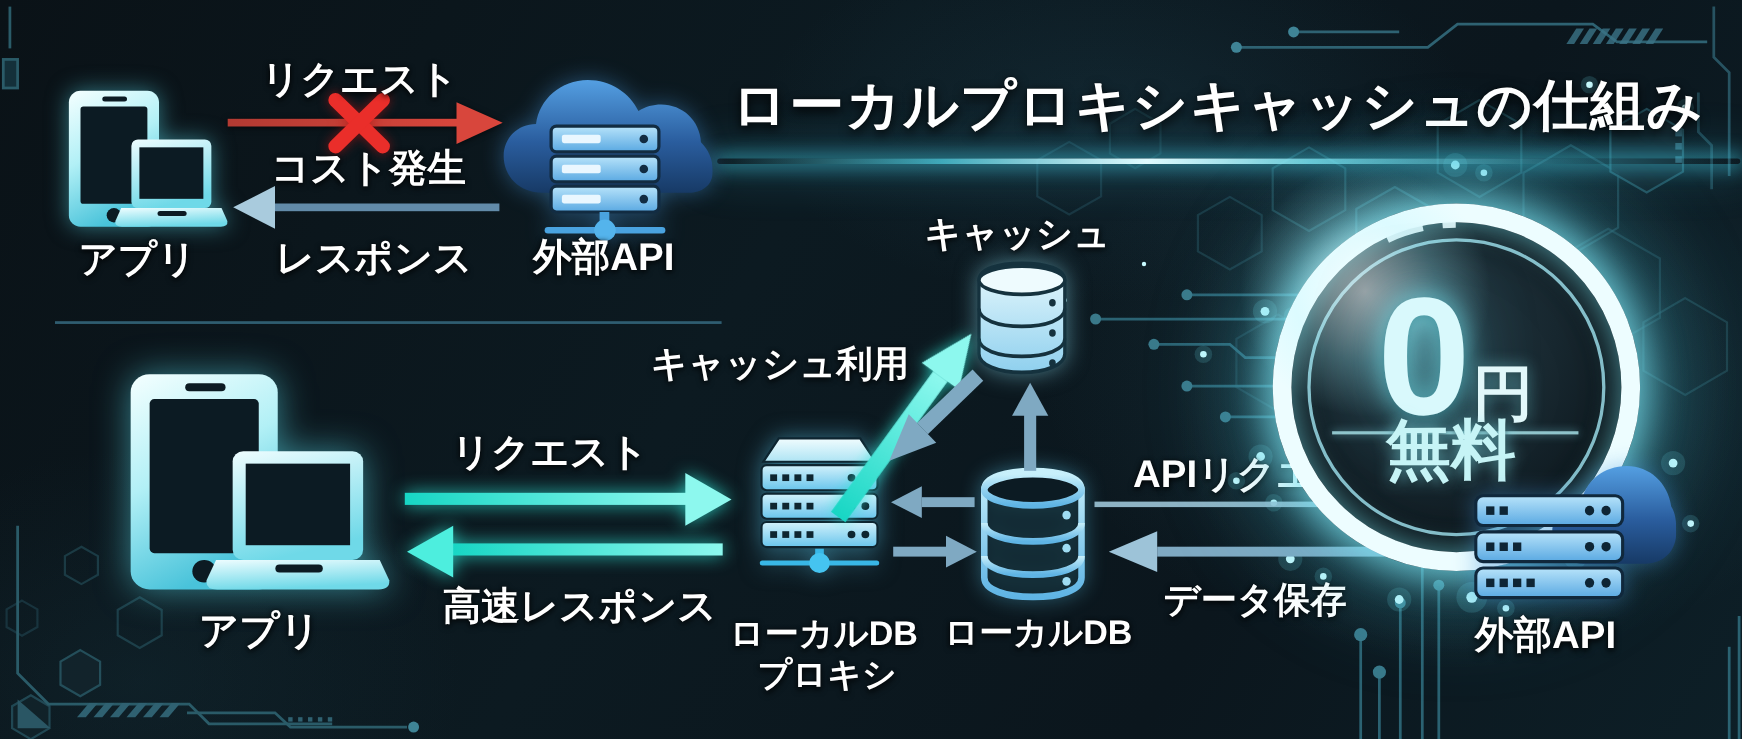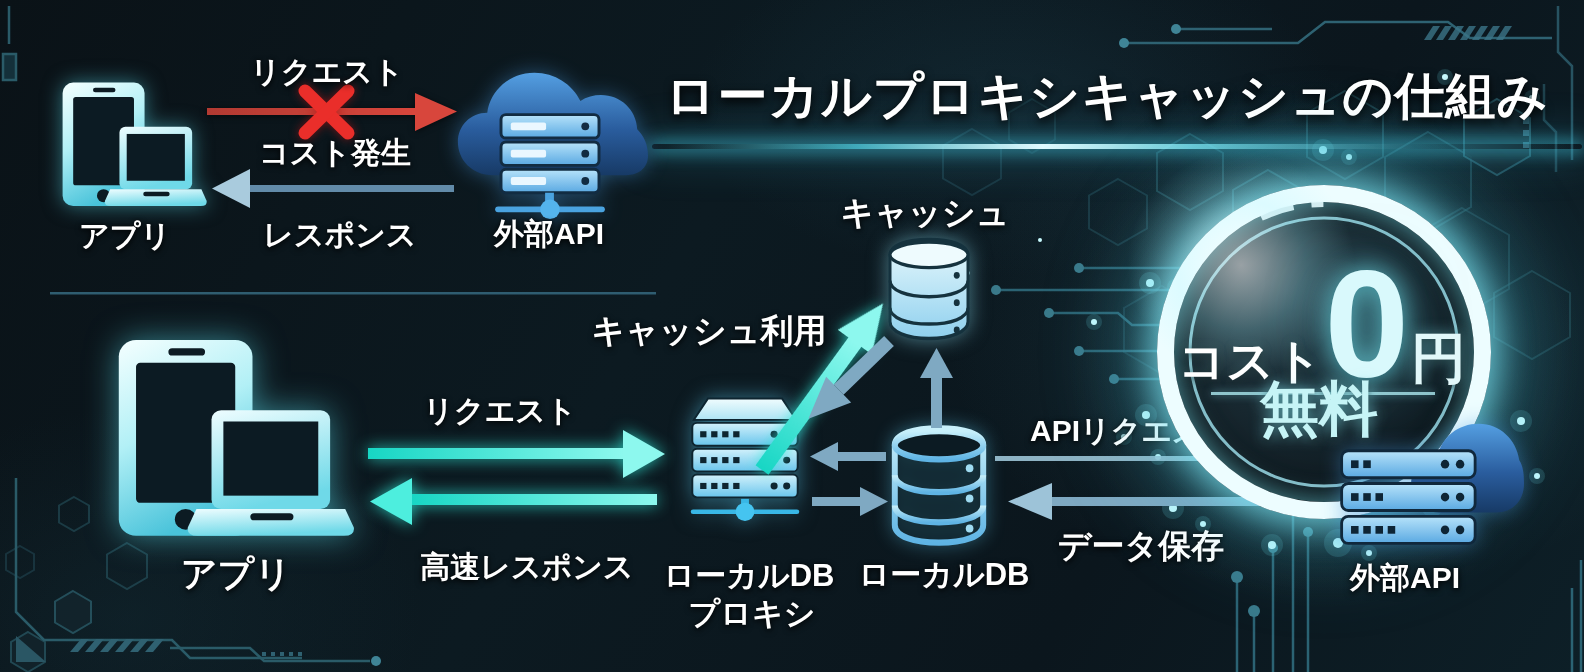--- a/index.html
+++ b/index.html
@@ -16,21 +16,21 @@
   .deco{position:absolute;left:0;top:0;z-index:1;}
   .ambient{position:absolute;border-radius:50%;z-index:2;pointer-events:none;}
   .arrows{position:absolute;left:0;top:0;z-index:5;pointer-events:none;}
   .icon{position:absolute;z-index:5;}
   .lbl{
     position:absolute;z-index:6;color:#ffffff;font-weight:700;white-space:nowrap;
     transform:translate(-50%,-50%);
     text-shadow:0 2px 6px rgba(0,0,0,0.9),0 0 3px rgba(0,0,0,0.55);
   }
   .lbl-left{transform:translate(0,-50%);}
-  .f33{font-size:33px;} .f34{font-size:30px;} .f31{font-size:31px;text-align:center;} .f36{font-size:36px;}
+  .f33{font-size:33px;} .f34{font-size:35px;} .f31{font-size:31px;text-align:center;} .f36{font-size:36px;}
   .under-circle{z-index:4;}
   .title{
     position:absolute;left:1107px;top:96px;transform:translate(-50%,-50%);
     z-index:6;color:#fff;font-weight:700;font-size:50px;letter-spacing:1px;white-space:nowrap;
     text-shadow:0 4px 10px rgba(0,0,0,0.9),0 0 2px rgba(0,0,0,0.6);
     text-align:right;
   }
   .glowline{
     position:absolute;left:652px;top:144px;width:930px;height:5px;z-index:3;border-radius:3px;
     background:linear-gradient(90deg,transparent 0%,rgba(80,215,235,0.75) 22%,#dffbff 42%,rgba(120,230,245,0.85) 58%,rgba(60,180,205,0.4) 82%,transparent 100%);
@@ -404,21 +404,21 @@
       <use href="#sym-cloudserver"></use>
     </svg>
   <div class="lbl f34" style="left:549px;top:234px;">外部API</div>
 
   <svg class="icon" style="left:108px;top:336px;width:248px;height:206px;filter:drop-shadow(0 0 16px rgba(90,220,235,0.55));" viewBox="0 0 230 200" preserveAspectRatio="none">
       <use href="#sym-devices"></use>
     </svg>
   <div class="lbl f36" style="left:236px;top:574px;">アプリ</div>
 
   <div class="lbl f34" style="left:500px;top:411px;">リクエスト</div>
-  <div class="lbl f34" style="left:527px;top:551px;margin-top:16px;">高速レスポンス</div>
+  <div class="lbl f34" style="left:527px;top:551px;">高速レスポンス</div>
 
   <svg class="icon" style="left:686px;top:394px;width:118px;height:152px;filter:drop-shadow(0 0 10px rgba(90,200,235,0.5));" viewBox="0 0 150 200" preserveAspectRatio="none">
       <use href="#sym-proxy"></use>
     </svg>
   <div class="lbl f31" style="left:749px;top:576px;">ローカルDB</div>
   <div class="lbl f31" style="left:752px;top:614px;">プロキシ</div>
 
   <svg class="icon" style="left:888px;top:424px;width:102px;height:124px;filter:drop-shadow(0 0 9px rgba(90,200,235,0.45));" viewBox="0 0 120 140" preserveAspectRatio="none">
       <use href="#sym-dbline"></use>
     </svg>
@@ -496,21 +496,20 @@
 
   <div class="ring-disc"></div>
   <div class="ring-main"></div>
   <svg class="ring-detail" width="334" height="334" viewBox="0 0 334 334">
     <circle cx="167" cy="167" r="134" fill="none" stroke="rgba(160,228,240,0.8)" stroke-width="3"></circle>
     <circle cx="167" cy="167" r="148" fill="none" stroke="#e9fcff" stroke-width="6" stroke-dasharray="34 18 12 900" transform="rotate(-115 167 167)" opacity="0.9"></circle>
   </svg>
   <div class="shine"></div>
 
   <div class="badge-row">
-    <span class="badge-prefix">コスト</span>
     <span class="badge-zero">0</span>
     <span class="badge-unit">円</span>
   </div>
   <div class="badge-divider"></div>
   <div class="badge-free">無料</div>
 
   <svg class="icon z11" style="left:1336px;top:414px;width:188px;height:140px;filter:drop-shadow(0 0 10px rgba(70,150,220,0.45));" viewBox="0 0 200 145" preserveAspectRatio="none">
       <use href="#sym-cloudserver2"></use>
     </svg>
   <div class="lbl f34 z11" style="left:1405px;top:578px;">外部API</div>

